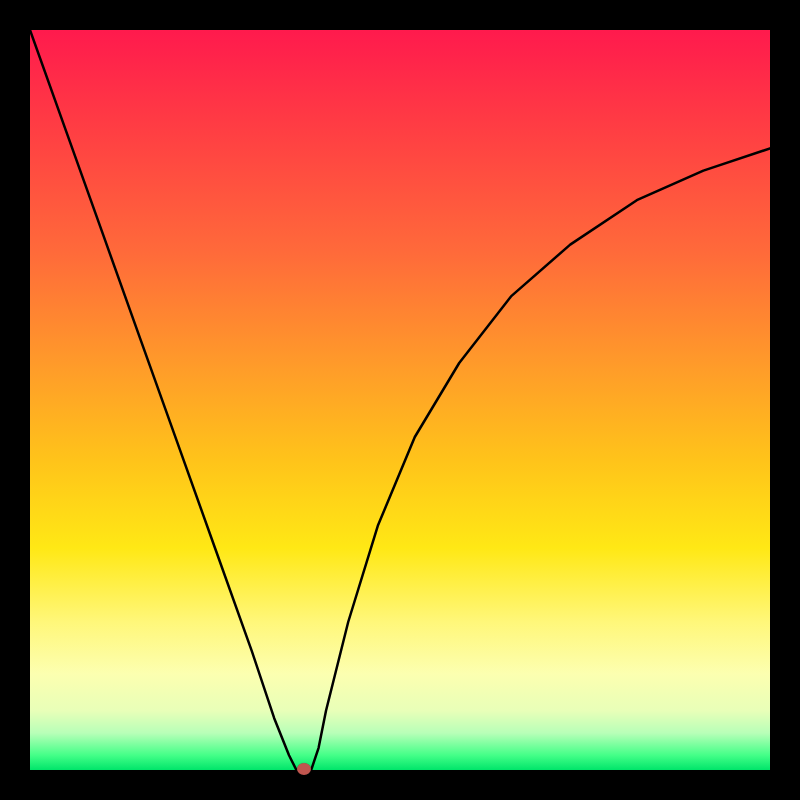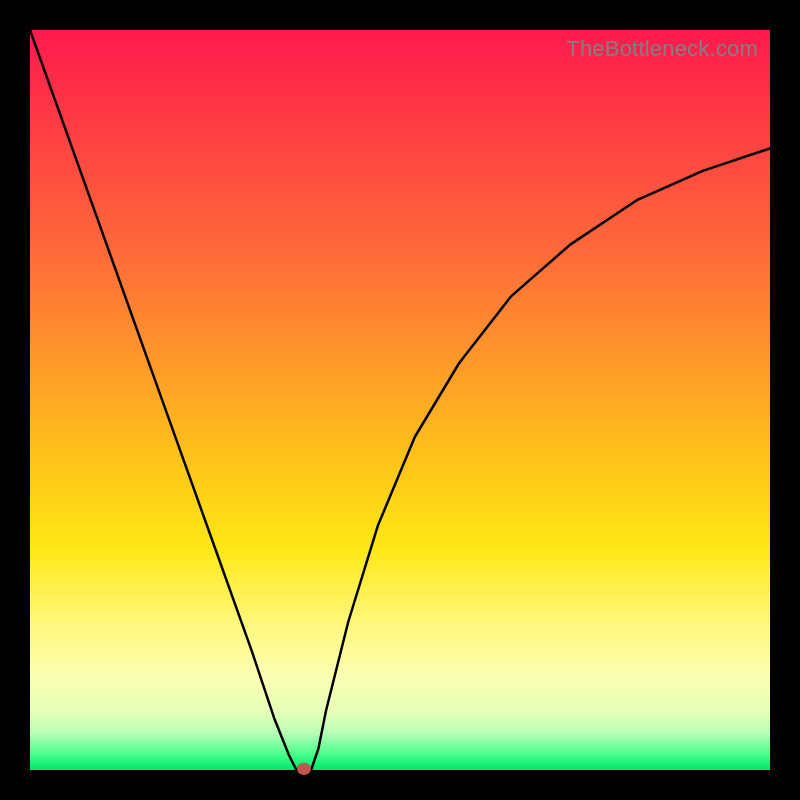--- a/index.html
+++ b/index.html
@@ -65,19 +65,18 @@
     border-radius: 50%;
     background: #c0564f;
     box-shadow: 0 0 1px rgba(0,0,0,0.4);
   }
 </style>
 </head>
 <body>
 
 <div class="frame">
   <div class="plot-area">
-    <div class="watermark">TheBottleneck.com</div>
     <svg class="curve" viewBox="0 0 740 740" preserveAspectRatio="none">
       <path id="curve-path" fill="none" stroke="#000" stroke-width="2.5" stroke-linejoin="round" stroke-linecap="round" d="M0.0 0.0 L37.0 103.6 L74.0 207.2 L111.0 310.8 L148.0 414.4 L185.0 518.0 L222.0 621.6 L244.2 688.2 L259.0 725.2 L266.4 740.0 L273.8 740.0 L281.2 740.0 L288.6 717.8 L296.0 680.8 L318.2 592.0 L347.8 495.8 L384.8 407.0 L429.2 333.0 L481.0 266.4 L540.2 214.6 L606.8 170.2 L673.4 140.6 L740.0 118.4"></path>
     </svg>
     <div id="marker" class="marker" style="left: 266.8px; top: 733px; background: rgb(192, 86, 79);"></div>
   </div>
 </div>
 
 </body></html>

